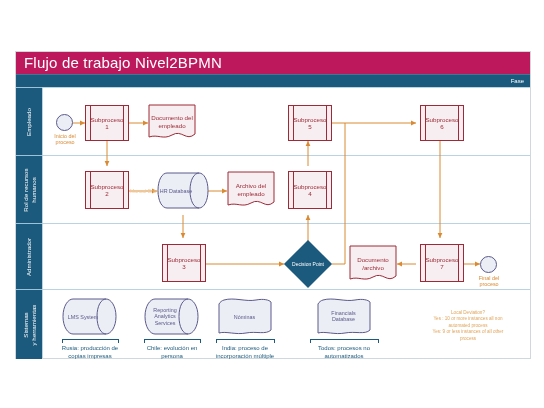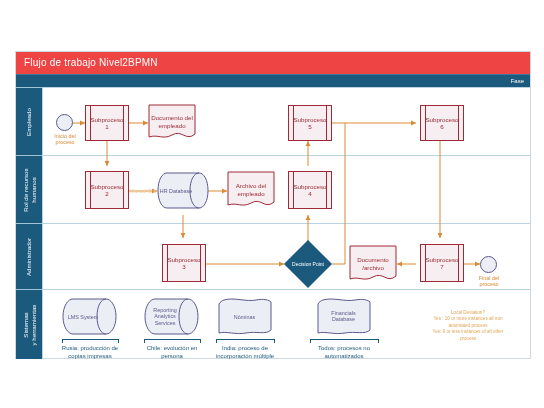--- a/index.html
+++ b/index.html
@@ -21,23 +21,23 @@
     width: 514px; height: 306px;
     background: #ffffff;
     border: 1px solid #cfd8dc;
     box-shadow: 0 0 0 0 rgba(0,0,0,0);
   }
   
   #pool-title {
     position: absolute;
     left: 0; top: 0;
     width: 514px; height: 22px;
-    background: #ef4444;
+    background: #be185d;
     color: #ffffff;
-    font-size: 10px;
+    font-size: 15px;
     line-height: 22px;
     padding-left: 8px;
     box-sizing: border-box;
     letter-spacing: .2px;
   }
   
   #phase-bar {
     position: absolute;
     left: 0; top: 22px;
     width: 514px; height: 13px;

